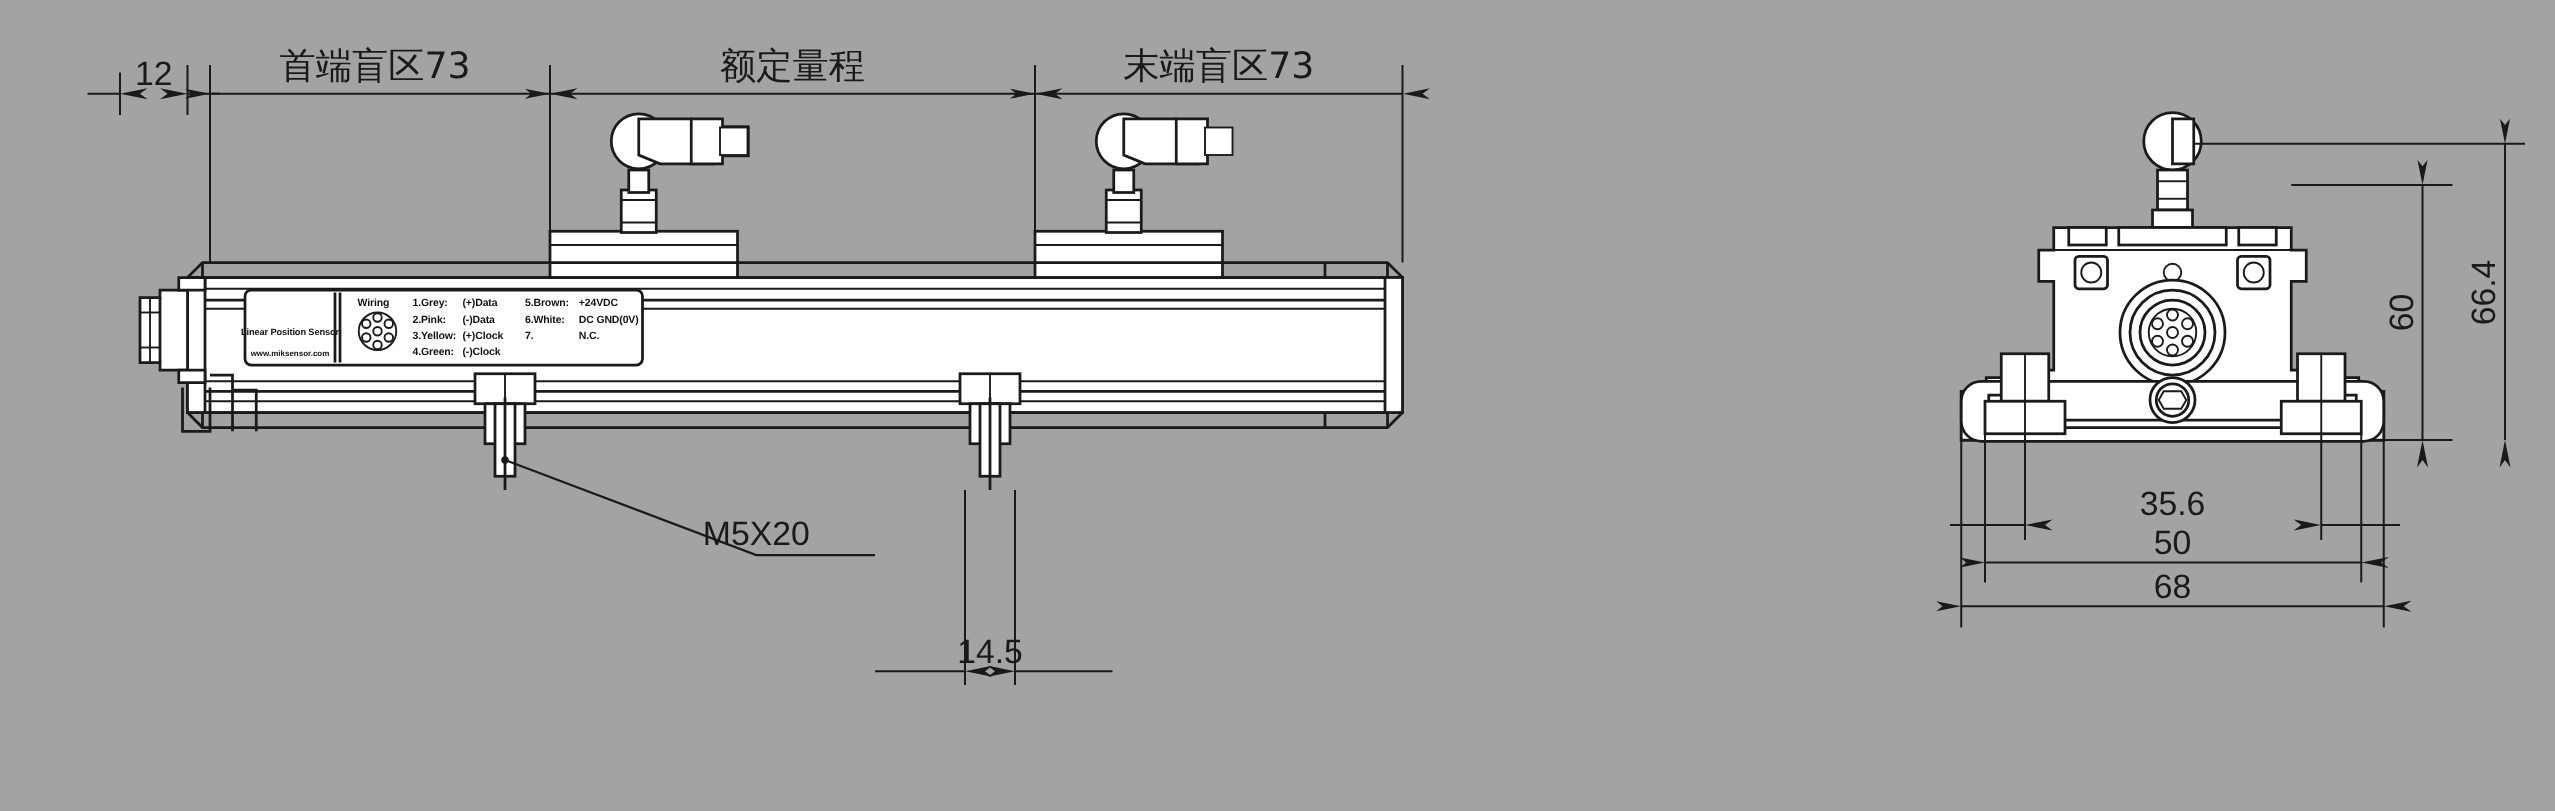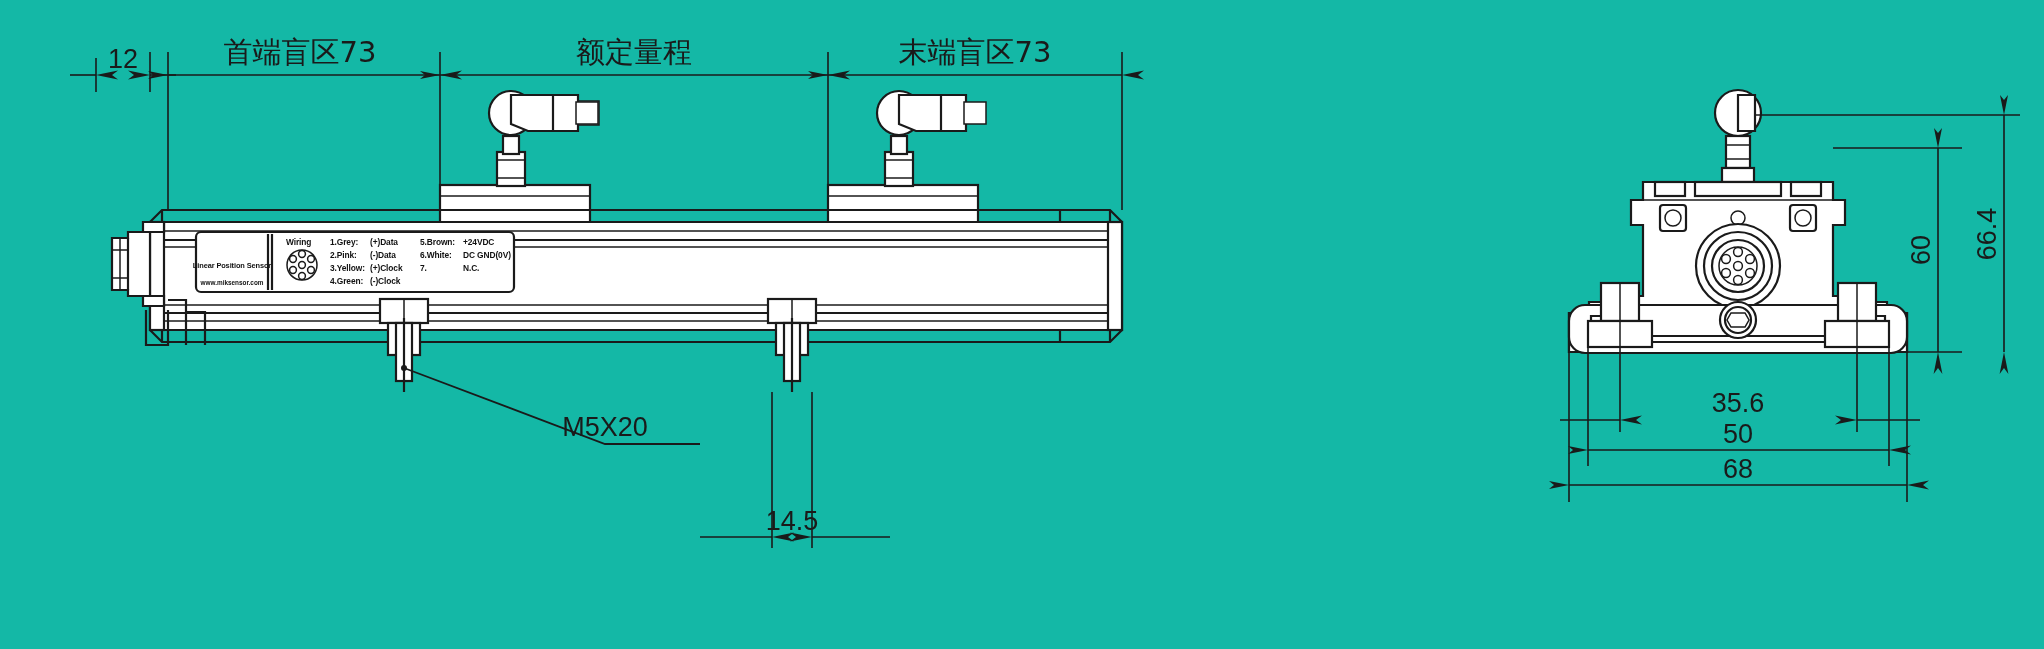--- a/index.html
+++ b/index.html
@@ -7,21 +7,21 @@
     padding: 0;
     background: #ffffff;
   }
   body {
     font-family: "Liberation Sans", sans-serif;
   }
   #drawing-root {
     position: relative;
     width: 2044px;
     height: 649px;
-    background: #14b8a6;
+    background: #a3a3a3;
     overflow: hidden;
   }
   svg.dwg {
     position: absolute;
     left: 0;
     top: 0;
     width: 2044px;
     height: 649px;
     display: block;
   }

